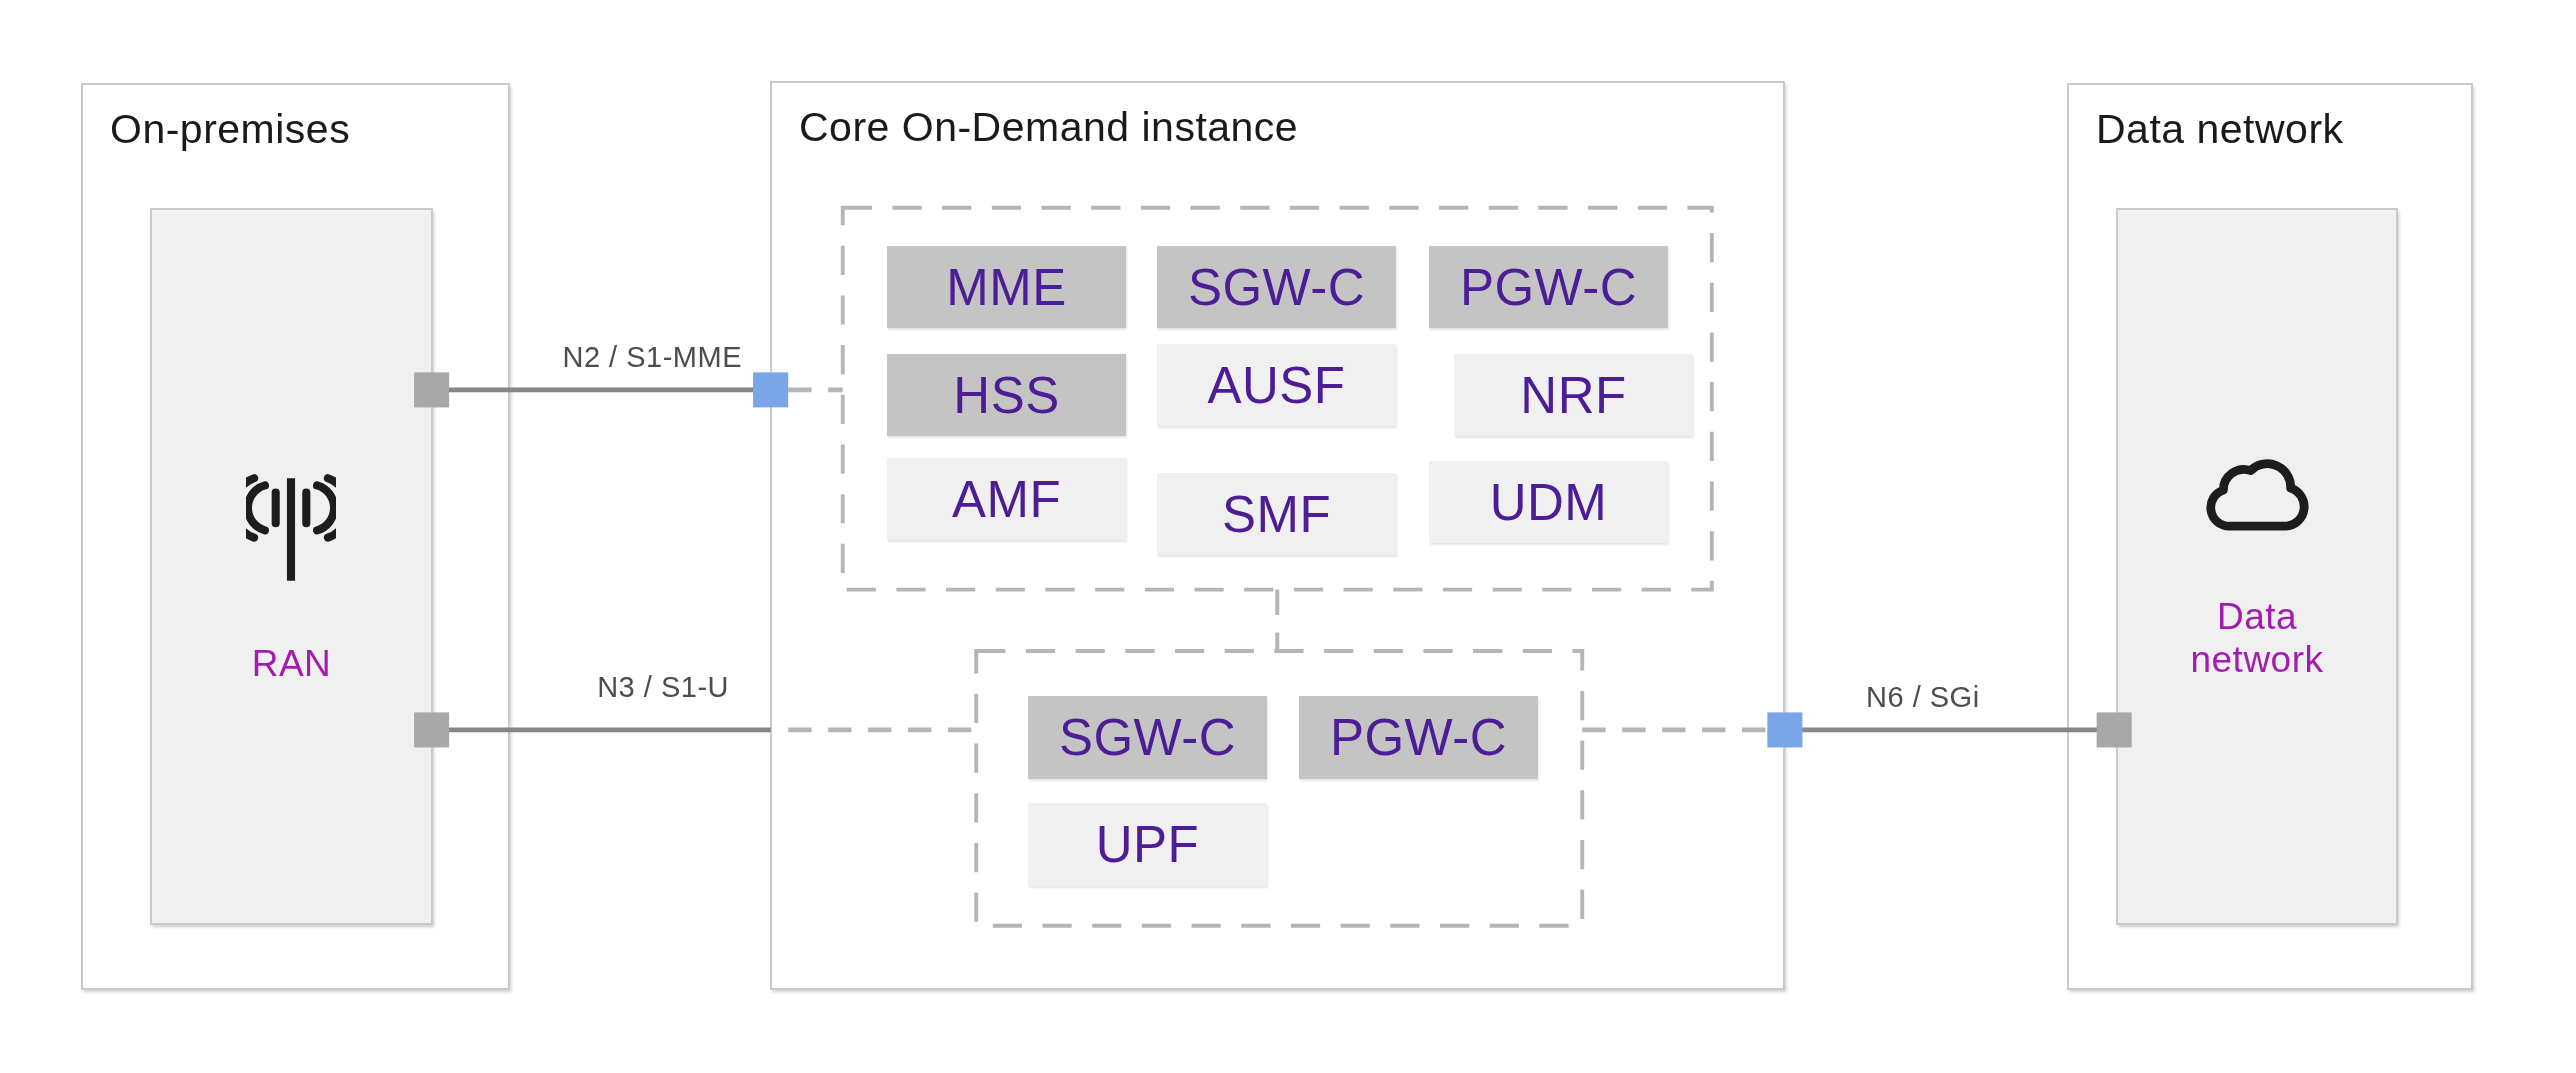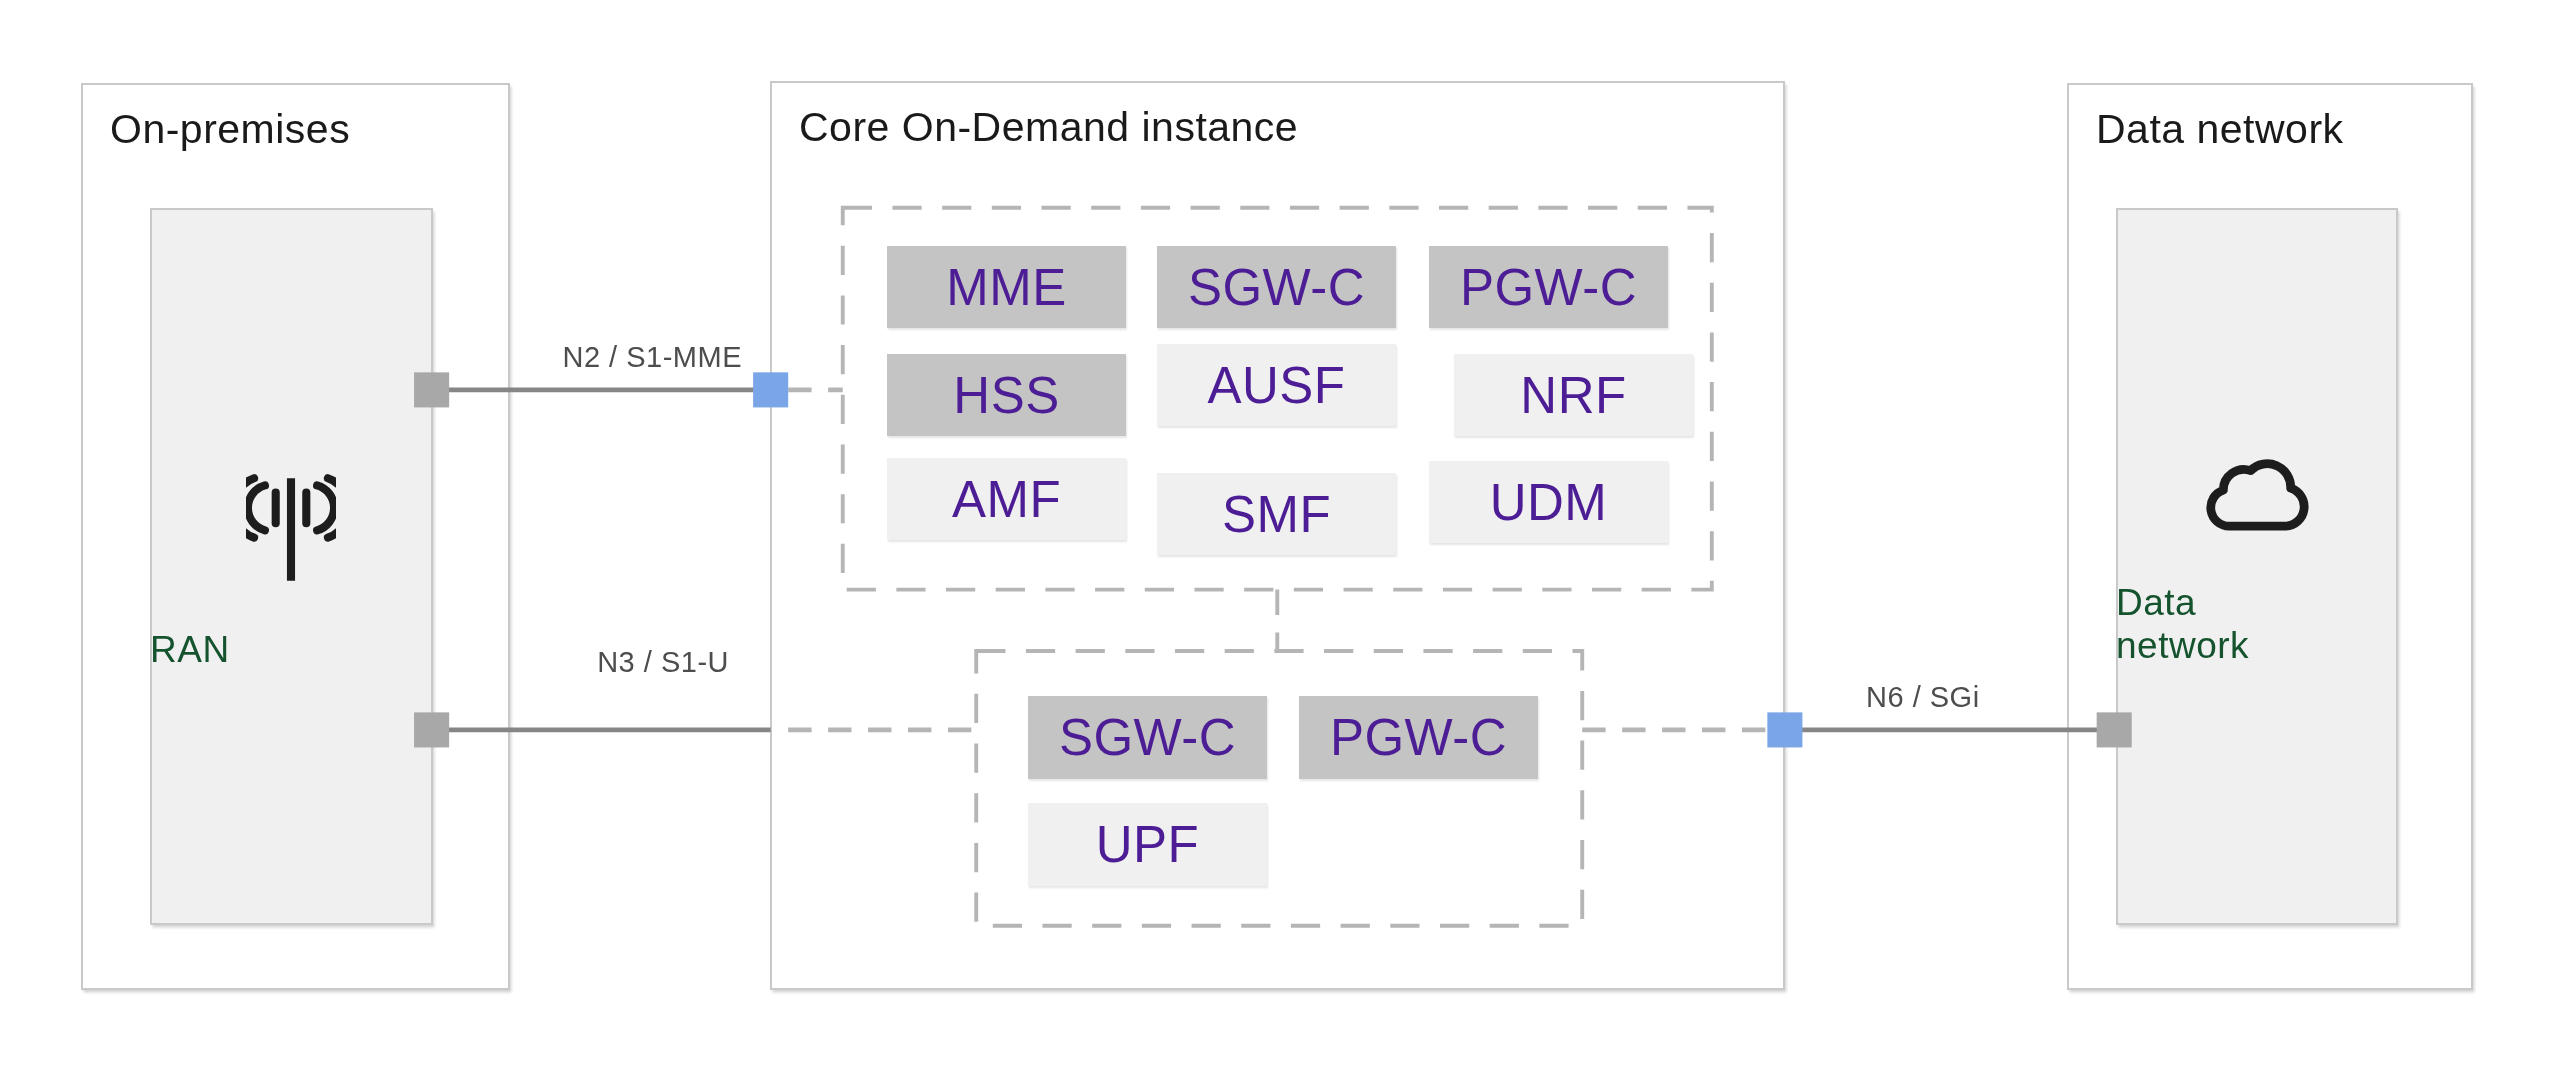--- a/index.html
+++ b/index.html
@@ -24,21 +24,21 @@
   }
   .chip.dark{background:#c4c4c4;}
   .chip.light{background:#f0f0f0;}
 
   .link-label{
     position:absolute;font-size:29px;color:#4d4d4d;white-space:nowrap;letter-spacing:0.5px;
   }
   .link-label.right-align{text-align:right;}
 
   .panel-caption{
-    position:absolute;font-size:37px;color:#14532d;text-align:left;line-height:43px;letter-spacing:0.5px;
+    position:absolute;font-size:37px;color:#a21caf;text-align:center;line-height:43px;letter-spacing:0.5px;margin-top:14px;
   }
   .icon-wrap{position:absolute;}
   svg.overlay{position:absolute;left:0;top:0;pointer-events:none;}
 </style>
 </head>
 <body>
 
 <div class="stage">
 
   <div class="outer-box" style="left:81px;top:83px;width:429px;height:907px;">
@@ -115,17 +115,17 @@
     <line x1="1849" y1="749" x2="2172" y2="749" stroke="#868686" stroke-width="5"></line>
 
     <rect x="425" y="382" width="36" height="36" fill="#a8a8a8"></rect>
     <rect x="425" y="731" width="36" height="36" fill="#a8a8a8"></rect>
     <rect x="2152" y="731" width="36" height="36" fill="#a8a8a8"></rect>
     <rect x="773" y="382" width="36" height="36" fill="#7aa6e8"></rect>
     <rect x="1814" y="731" width="36" height="36" fill="#7aa6e8"></rect>
   </svg>
 
   <div class="link-label right-align" style="left:419px;top:341px;width:323px;">N2 / S1-MME</div>
-  <div class="link-label right-align" style="left:419px;top:646px;width:310px;">N3 / S1-U</div>
+  <div class="link-label right-align" style="left:419px;top:671px;width:310px;">N3 / S1-U</div>
   <div class="link-label" style="left:1866px;top:681px;">N6 / SGi</div>
 
 </div>
 
 
 </body></html>

